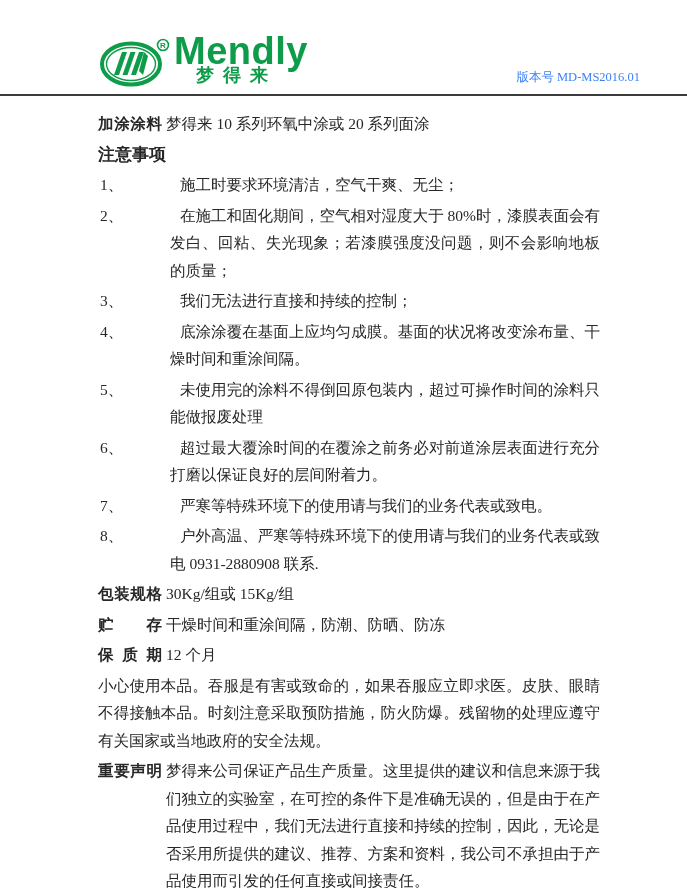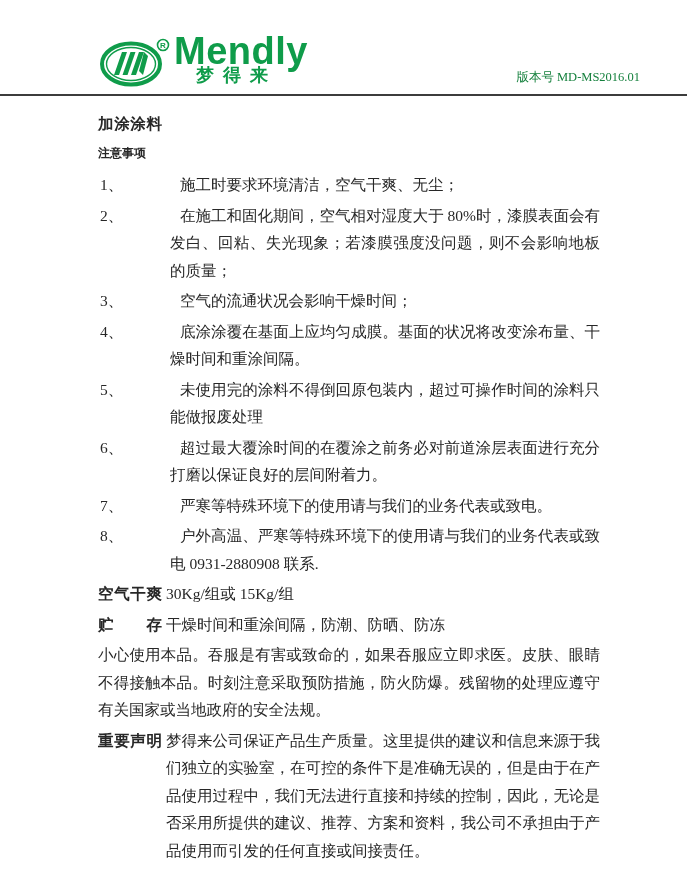--- a/index.html
+++ b/index.html
@@ -26,41 +26,41 @@
     font-weight:800;font-size:38px;line-height:26px;
     letter-spacing:0.5px;color:var(--green);
   }
   .cjk-name{
     font-family:"Liberation Sans","DejaVu Sans",sans-serif;
     font-weight:700;font-size:18px;line-height:20px;
     letter-spacing:9px;color:var(--green);
     margin-left:22px;margin-top:1px;
   }
   .version{
-    font-size:12.5px;color:#15803d;white-space:nowrap;
+    font-size:12.5px;color:#3b82f6;white-space:nowrap;
     padding-bottom:2px;
   }
   .rule{height:0;border:none;border-top:2px solid #3c3c3c;margin:0;}
   
   .content{
     padding:14px 87px 0 98px;
     font-size:15.5px;line-height:27.5px;
   }
   .field-row{display:flex;margin-bottom:3px;}
   .field-label{
     flex:none;display:inline-block;width:64px;
     font-family:"Liberation Sans","DejaVu Sans",sans-serif;
     font-weight:700;
     text-align:justify;text-align-last:justify;
     margin-right:4px;
   }
   .field-value{flex:1;text-align:justify;}
   .notes-heading{
-    font-family:Liberation Mono, monospace;
-    font-weight:700;font-size:12px;line-height:27.5px;
+    font-family:Liberation Sans, sans-serif;
+    font-weight:700;font-size:17px;line-height:27.5px;
     margin:3px 0 3px 0;
   }
   .notes-list{list-style:none;margin:0;padding:0;}
   .note-item{
     position:relative;padding-left:40px;
     margin-bottom:3px;text-align:justify;
   }
   .note-num{position:absolute;left:2px;top:0;}
   .note-text{display:block;text-indent:10px;margin-left:32px;}
 </style>
@@ -90,36 +90,37 @@
     </div>
     <div class="version">版本号 MD-MS2016.01</div>
   </div>
 
   <hr class="rule">
 
   <div class="content">
 
     <div class="field-row">
       <span class="field-label">加涂涂料</span>
+      <span class="field-value">梦得来 10 系列环氧中涂或 20 系列面涂</span>
     </div>
 
     <div class="notes-heading">注意事项</div>
 
     <ol class="notes-list">
       <li class="note-item">
         <span class="note-num">1、</span>
         <span class="note-text">施工时要求环境清洁，空气干爽、无尘；</span>
       </li>
       <li class="note-item">
         <span class="note-num">2、</span>
         <span class="note-text">在施工和固化期间，空气相对湿度大于 80%时，漆膜表面会有发白、回粘、失光现象；若漆膜强度没问题，则不会影响地板的质量；</span>
       </li>
       <li class="note-item">
         <span class="note-num">3、</span>
-        <span class="note-text">空气的流通状况会影响干燥时间；</span>
+        <span class="note-text">我们无法进行直接和持续的控制；</span>
       </li>
       <li class="note-item">
         <span class="note-num">4、</span>
         <span class="note-text">底涂涂覆在基面上应均匀成膜。基面的状况将改变涂布量、干燥时间和重涂间隔。</span>
       </li>
       <li class="note-item">
         <span class="note-num">5、</span>
         <span class="note-text">未使用完的涂料不得倒回原包装内，超过可操作时间的涂料只能做报废处理</span>
       </li>
       <li class="note-item">
@@ -130,26 +131,30 @@
         <span class="note-num">7、</span>
         <span class="note-text">严寒等特殊环境下的使用请与我们的业务代表或致电。</span>
       </li>
       <li class="note-item">
         <span class="note-num">8、</span>
         <span class="note-text">户外高温、严寒等特殊环境下的使用请与我们的业务代表或致电 0931-2880908 联系.</span>
       </li>
     </ol>
 
     <div class="field-row">
-      <span class="field-label">空气干爽</span>
+      <span class="field-label">包装规格</span>
       <span class="field-value">30Kg/组或 15Kg/组</span>
     </div>
     <div class="field-row">
       <span class="field-label">贮存</span>
       <span class="field-value">干燥时间和重涂间隔，防潮、防晒、防冻</span>
+    </div>
+    <div class="field-row">
+      <span class="field-label">保质期</span>
+      <span class="field-value">12 个月</span>
     </div>
     <div class="field-row">
       <span class="field-value">小心使用本品。吞服是有害或致命的，如果吞服应立即求医。皮肤、眼睛不得接触本品。时刻注意采取预防措施，防火防爆。残留物的处理应遵守有关国家或当地政府的安全法规。</span>
     </div>
     <div class="field-row">
       <span class="field-label">重要声明</span>
       <span class="field-value">梦得来公司保证产品生产质量。这里提供的建议和信息来源于我们独立的实验室，在可控的条件下是准确无误的，但是由于在产品使用过程中，我们无法进行直接和持续的控制，因此，无论是否采用所提供的建议、推荐、方案和资料，我公司不承担由于产品使用而引发的任何直接或间接责任。</span>
     </div>
 
   </div>

